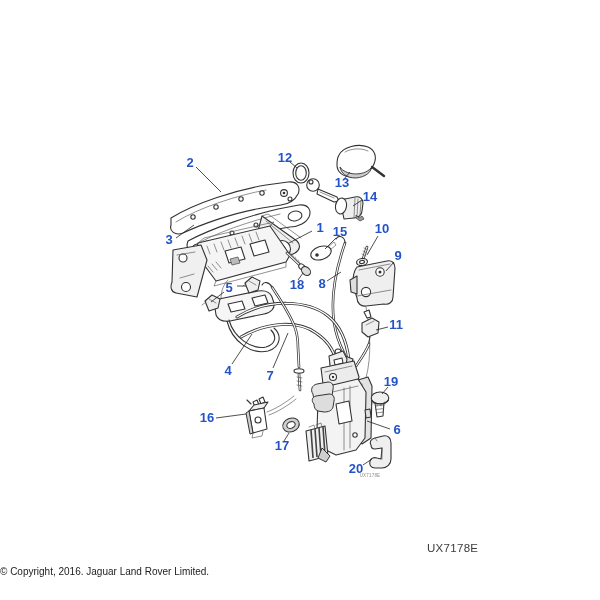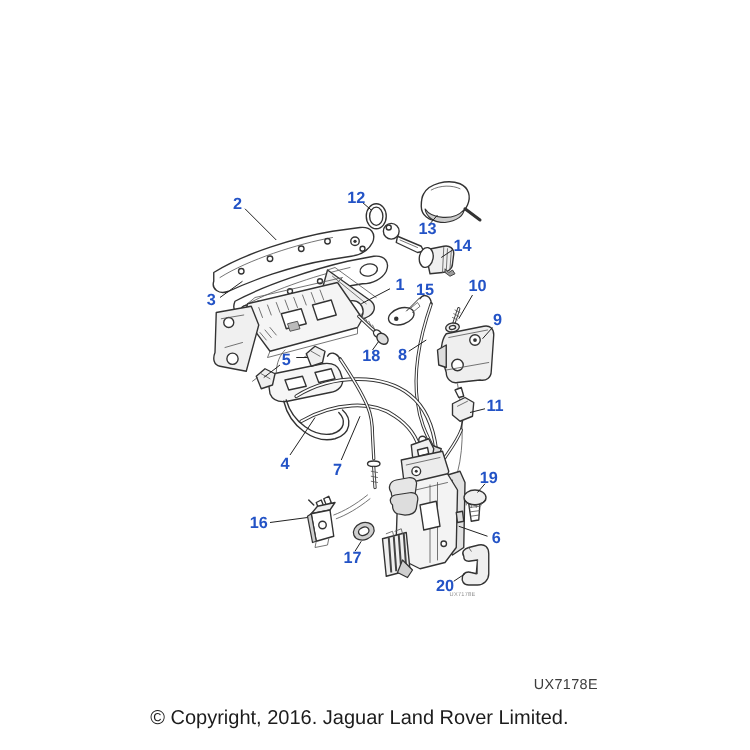--- a/index.html
+++ b/index.html
@@ -14,22 +14,22 @@
   .fg3{fill:#cfcfcf;stroke:#333;stroke-width:1;stroke-linejoin:round;}
   .thin{fill:none;stroke:#555;stroke-width:0.65;stroke-linecap:round;}
   .tube-o{fill:none;stroke:#333;stroke-width:3;stroke-linecap:round;}
   .tube-i{fill:none;stroke:#fff;stroke-width:1.4;stroke-linecap:round;}
   .rod-o{fill:none;stroke:#333;stroke-width:2.6;stroke-linecap:round;}
   .rod-i{fill:none;stroke:#fff;stroke-width:1.1;stroke-linecap:round;}
   .leader{stroke:#222;stroke-width:0.8;}
   .callout{font:bold 13px "Liberation Sans",sans-serif;fill:var(--callout-color,#2353C6);text-anchor:middle;}
   .inlinecode{font:4.5px "Liberation Sans",sans-serif;fill:#8d8d8d;text-anchor:middle;letter-spacing:.2px;}
   .figcode{position:absolute;left:427px;top:542px;font-size:11.5px;color:#3c3c3c;letter-spacing:.3px;}
-  .copyright{position:absolute;left:0;top:566px;width:575px;text-align:center;
-             font-size:16px;color:#1c1c1c;}
+  .copyright{position:absolute;left:0;top:566px;width:575px;text-align:left;
+             font-size:10px;color:#1c1c1c;}
 </style>
 </head>
 <body>
 
 <div id="stage">
 
 <svg width="600" height="600" viewBox="0 0 600 600">
 
   <g>
     <path class="fw" d="M171,218 C195,203 236,190 266,185 L288,182 C297,181 301,187 298,194 C295,200 289,204 281,205 L262,208 C232,213 200,225 183,233 C175,236 169,231 171,225 Z"></path>

